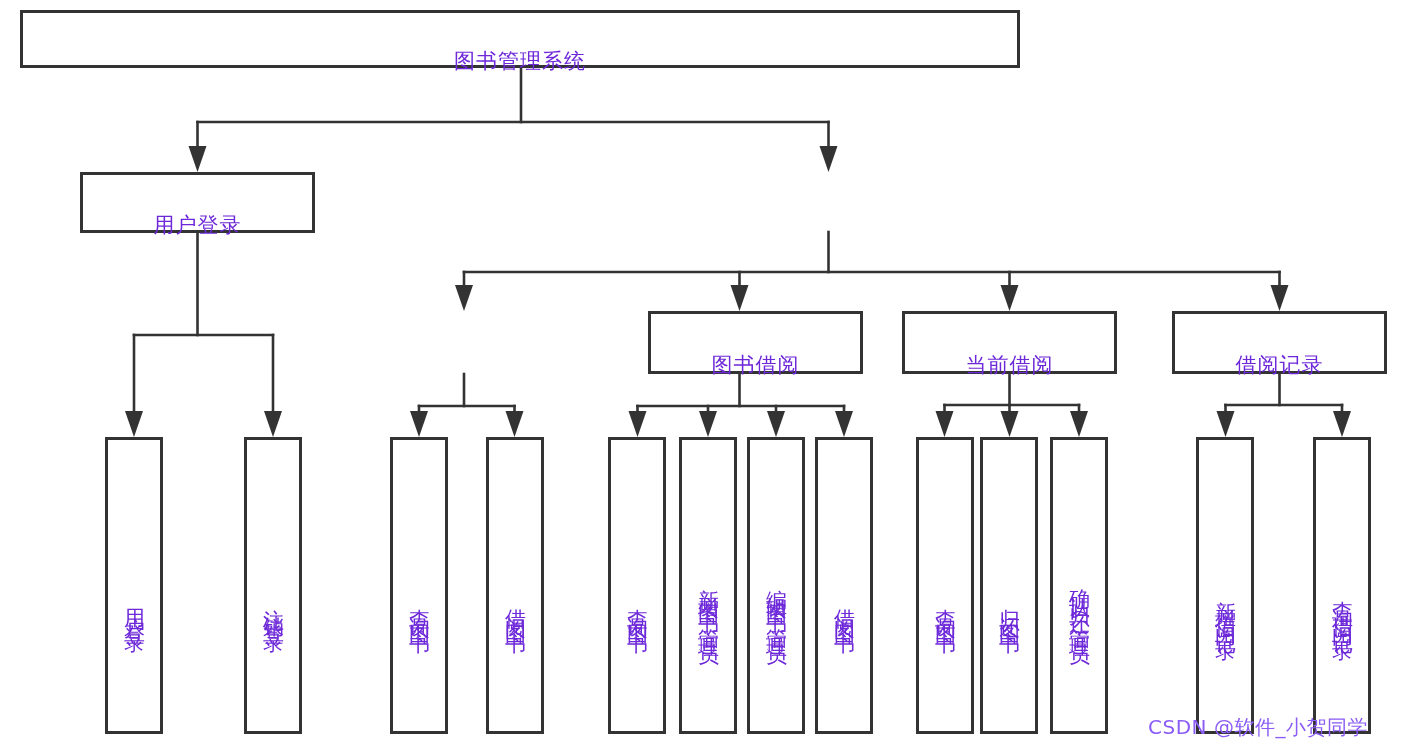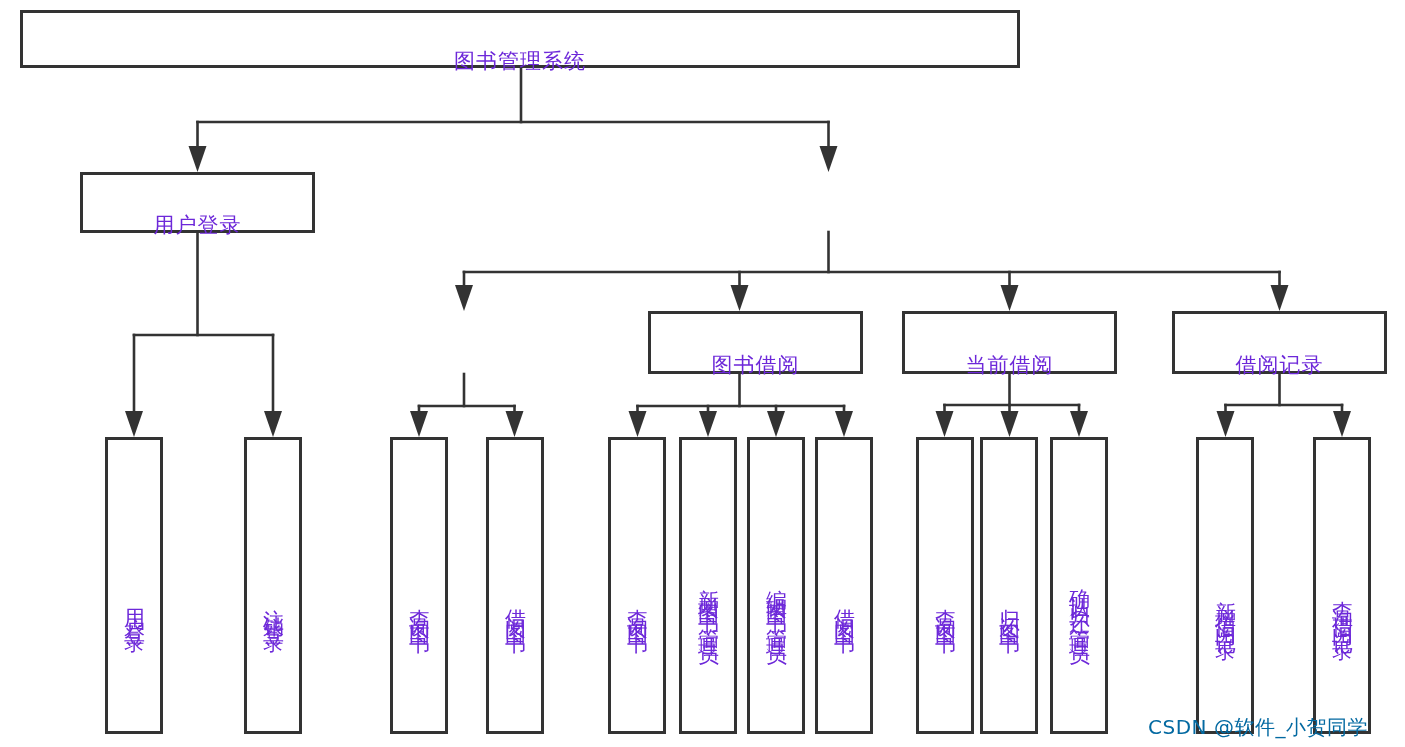--- a/index.html
+++ b/index.html
@@ -44,21 +44,21 @@
     text-orientation: mixed;
     letter-spacing: 8px;
     line-height: 1;
     white-space: normal;
   }
   .watermark {
     position: absolute;
     left: 1148px;
     top: 714px;
     font-size: 20px;
-    color: #0369a1;
+    color: #8b5cf6;
     letter-spacing: 0.5px;
     white-space: nowrap;
     z-index: 5;
   }
 </style>
 </head>
 <body>
 
 <div id="stage">
 

